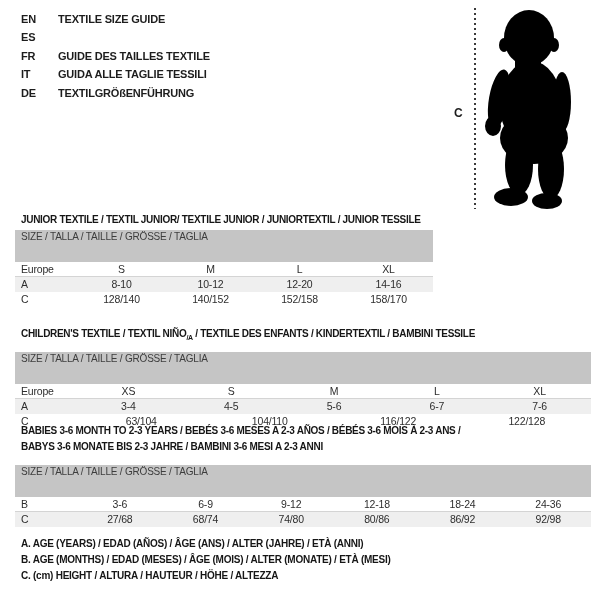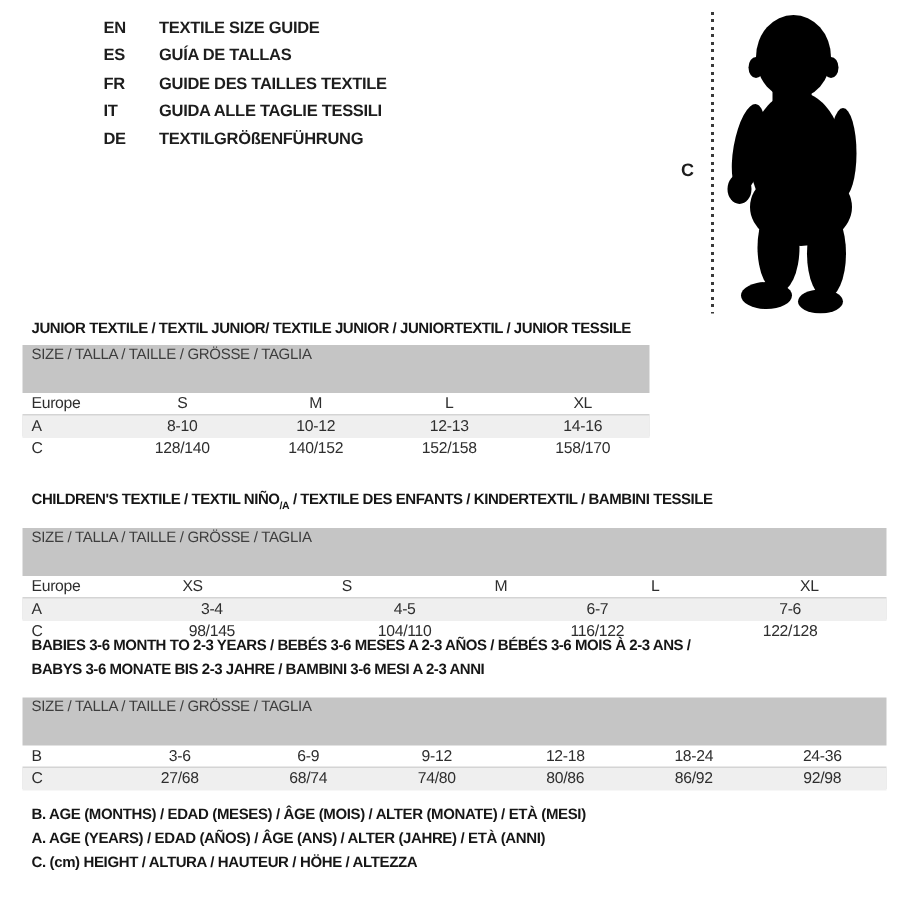--- a/index.html
+++ b/index.html
@@ -4,21 +4,21 @@
 <style>
   html,body{margin:0;padding:0;}
   body{
     width:600px;height:600px;position:relative;background:#ffffff;
     font-family:"Liberation Sans",sans-serif;color:#1d1d1d;overflow:hidden;
   }
 
   
   .langs{position:absolute;left:21px;top:10px;}
   .lang-row{display:flex;font-weight:bold;font-size:11px;line-height:18.4px;letter-spacing:-0.2px;}
-  .lang-code{width:37px;margin-left:48px;}
+  .lang-code{width:37px;}
 
   
   .dotted-line{
     position:absolute;left:474px;top:8px;width:2px;height:201px;
     background-image:repeating-linear-gradient(to bottom,#3a3a3a 0px,#3a3a3a 2px,transparent 2px,transparent 5px);
   }
   .c-label{position:absolute;left:454px;top:106px;font-weight:bold;font-size:12px;}
   .baby{position:absolute;left:483px;top:7px;}
 
   
@@ -51,21 +51,20 @@
 </head>
 <body>
 
 <div class="langs">
   <div class="lang-row">
     <span class="lang-code">EN</span>
     <span class="lang-title">TEXTILE SIZE GUIDE</span>
   </div>
   <div class="lang-row">
     <span class="lang-code">ES</span>
-    <span class="lang-title">GUÍA DE TALLAS</span>
   </div>
   <div class="lang-row">
     <span class="lang-code">FR</span>
     <span class="lang-title">GUIDE DES TAILLES TEXTILE</span>
   </div>
   <div class="lang-row">
     <span class="lang-code">IT</span>
     <span class="lang-title">GUIDA ALLE TAGLIE TESSILI</span>
   </div>
   <div class="lang-row">
@@ -102,21 +101,21 @@
     <div class="cell label">Europe</div>
     <div class="cell">S</div>
     <div class="cell">M</div>
     <div class="cell">L</div>
     <div class="cell">XL</div>
   </div>
   <div class="t-row stripe">
     <div class="cell label">A</div>
     <div class="cell">8-10</div>
     <div class="cell">10-12</div>
-    <div class="cell">12-13</div>
+    <div class="cell">12-20</div>
     <div class="cell">14-16</div>
   </div>
   <div class="t-row">
     <div class="cell label">C</div>
     <div class="cell">128/140</div>
     <div class="cell">140/152</div>
     <div class="cell">152/158</div>
     <div class="cell">158/170</div>
   </div>
 </section>
@@ -129,26 +128,27 @@
     <div class="cell">XS</div>
     <div class="cell">S</div>
     <div class="cell">M</div>
     <div class="cell">L</div>
     <div class="cell">XL</div>
   </div>
   <div class="t-row stripe">
     <div class="cell label">A</div>
     <div class="cell">3-4</div>
     <div class="cell">4-5</div>
+    <div class="cell">5-6</div>
     <div class="cell">6-7</div>
     <div class="cell">7-6</div>
   </div>
   <div class="t-row">
     <div class="cell label">C</div>
-    <div class="cell">98/145</div>
+    <div class="cell">63/104</div>
     <div class="cell">104/110</div>
     <div class="cell">116/122</div>
     <div class="cell">122/128</div>
   </div>
 </section>
 
 <section class="sec sec3">
   <div class="tbl-title">
     <div>BABIES 3-6 MONTH TO 2-3 YEARS / BEBÉS 3-6 MESES A 2-3 AÑOS / BÉBÉS 3-6 MOIS À 2-3 ANS /</div>
     <div>BABYS 3-6 MONATE BIS 2-3 JAHRE / BAMBINI 3-6 MESI A 2-3 ANNI</div>
@@ -168,16 +168,16 @@
     <div class="cell">27/68</div>
     <div class="cell">68/74</div>
     <div class="cell">74/80</div>
     <div class="cell">80/86</div>
     <div class="cell">86/92</div>
     <div class="cell">92/98</div>
   </div>
 </section>
 
 <div class="notes">
+  <div class="note">A. AGE (YEARS) / EDAD (AÑOS) / ÂGE (ANS) / ALTER (JAHRE) / ETÀ (ANNI)</div>
   <div class="note">B. AGE (MONTHS) / EDAD (MESES) / ÂGE (MOIS) / ALTER (MONATE) / ETÀ (MESI)</div>
-  <div class="note">A. AGE (YEARS) / EDAD (AÑOS) / ÂGE (ANS) / ALTER (JAHRE) / ETÀ (ANNI)</div>
   <div class="note">C. (cm) HEIGHT / ALTURA / HAUTEUR / HÖHE / ALTEZZA</div>
 </div>
 
 </body></html>

